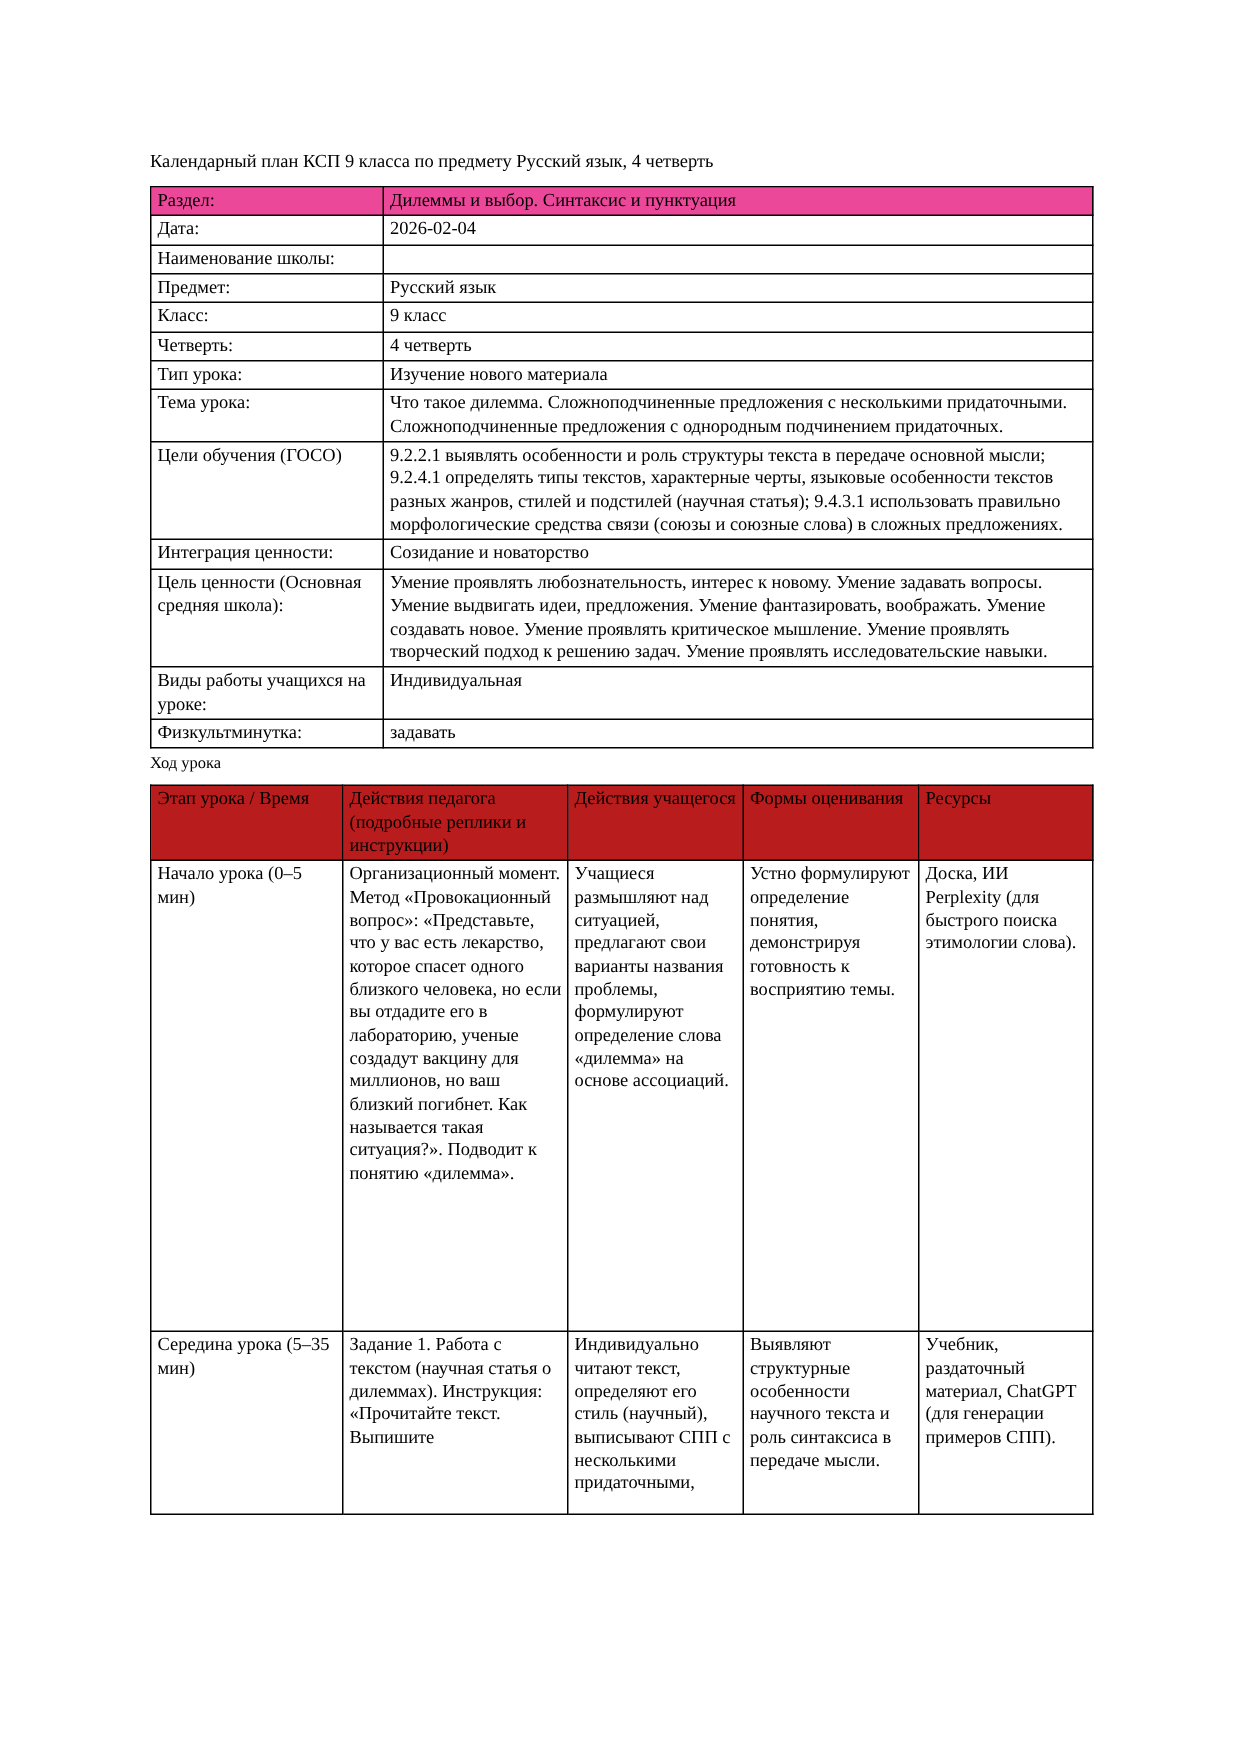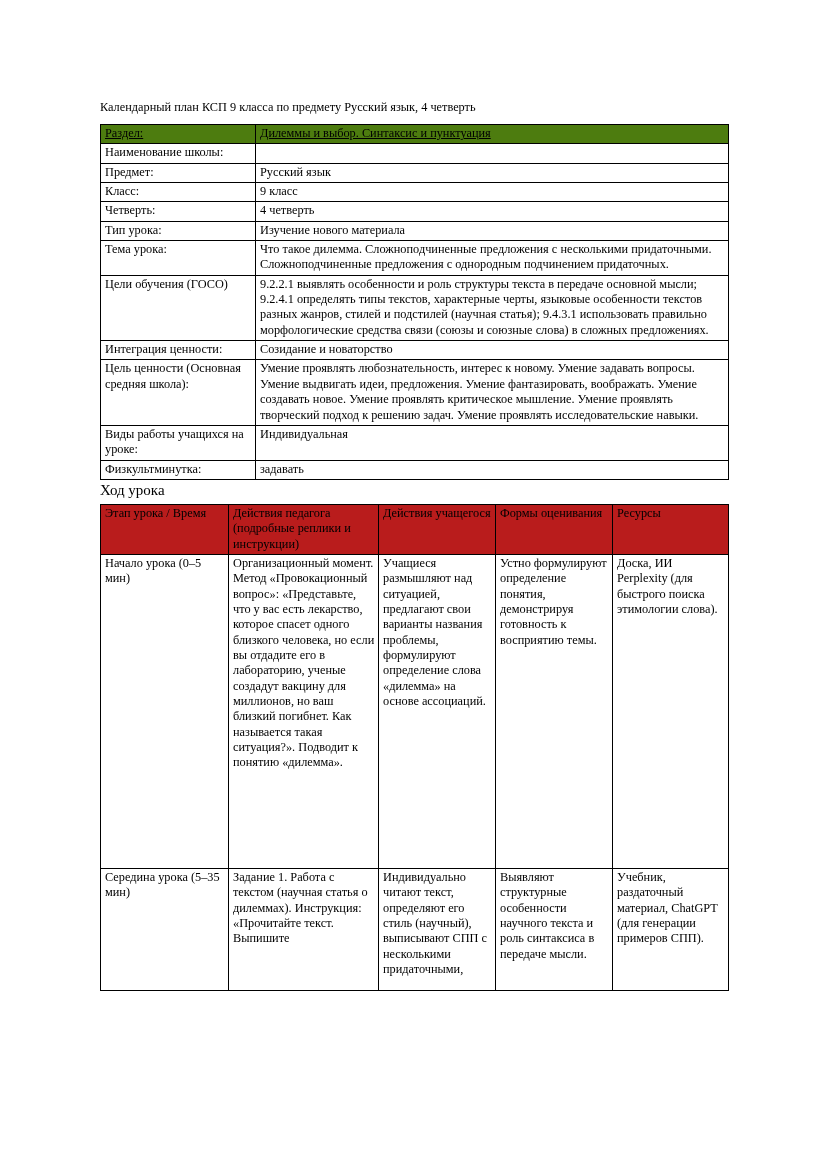--- a/index.html
+++ b/index.html
@@ -40,25 +40,25 @@
     font-size: 12.3px;
     line-height: 15.35px;
     font-weight: normal;
     text-align: left;
     word-wrap: break-word;
     overflow-wrap: break-word;
   }
   
   .info-table col.c-label { width: 155px; }
   .info-table col.c-value { width: 473px; }
-  .info-table tr.shaded td { background: #4d7c0f; text-decoration: underline; }
+  .info-table tr.shaded td { background: #ec4899; }
 
   
   .section-caption {
-    font-size: 15px;
+    font-size: 11px;
     line-height: 15px;
     margin: 3px 0 6px 0;
   }
 
   
   .flow-table col.c1 { width: 128px; }
   .flow-table col.c2 { width: 150px; }
   .flow-table col.c3 { width: 117px; }
   .flow-table col.c4 { width: 117px; }
   .flow-table col.c5 { width: 116px; }
@@ -75,20 +75,24 @@
 
   <table class="info-table">
     <colgroup>
         <col class="c-label">
         <col class="c-value">
       </colgroup>
     <tbody>
         <tr class="shaded">
           <td>Раздел:</td>
           <td>Дилеммы и выбор. Синтаксис и пунктуация</td>
+        </tr>
+        <tr>
+          <td>Дата:</td>
+          <td>2026-02-04</td>
         </tr>
         <tr>
           <td>Наименование школы:</td>
           <td></td>
         </tr>
         <tr>
           <td>Предмет:</td>
           <td>Русский язык</td>
         </tr>
         <tr>

